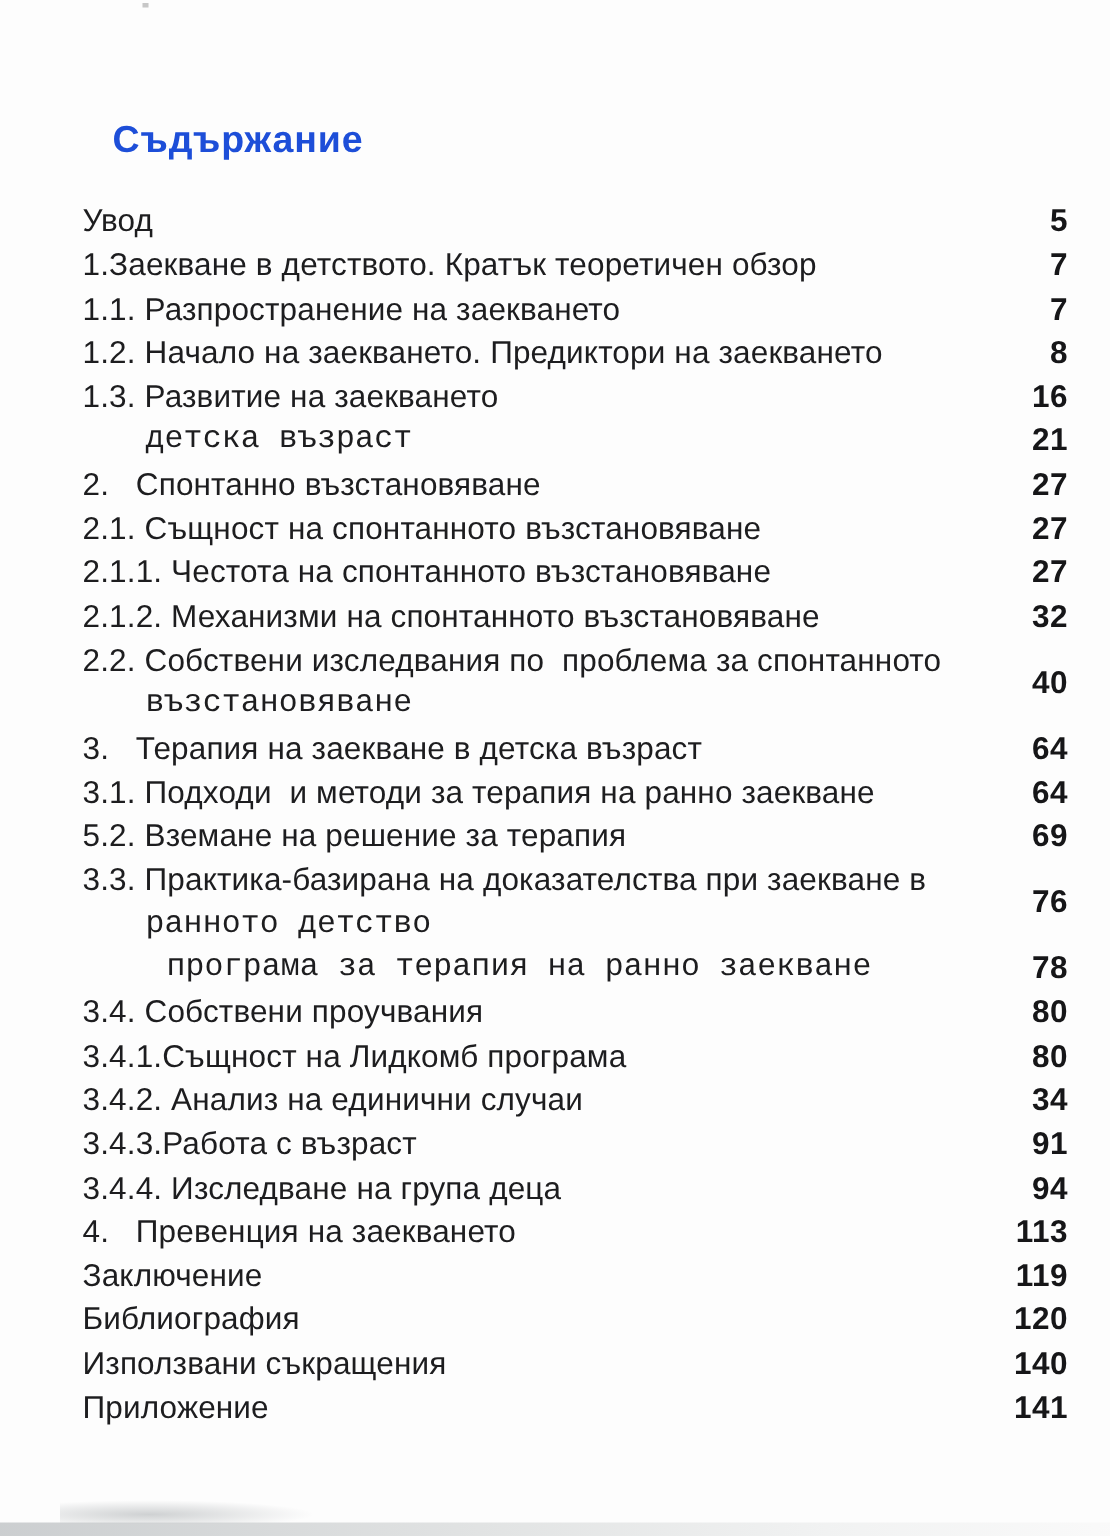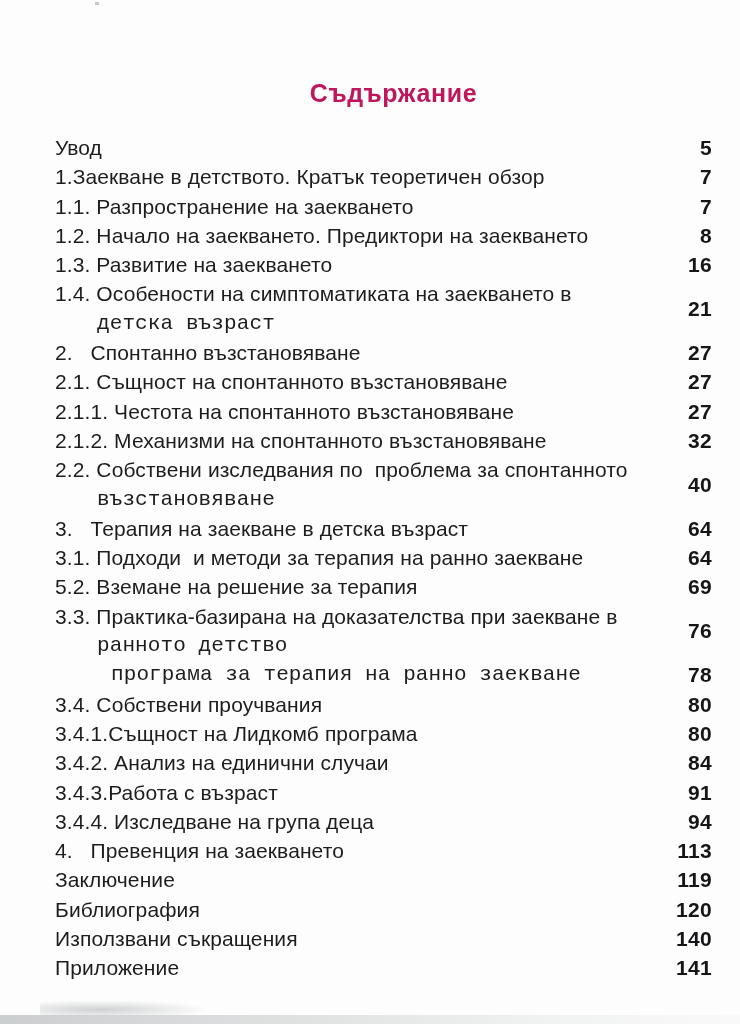--- a/index.html
+++ b/index.html
@@ -15,27 +15,26 @@
     color: var(--fg, #1d1d1f);
     position: relative;
   }
   .page {
     position: absolute;
     inset: 0;
     padding: 78px 28px 0 55px;
     box-sizing: border-box;
   }
   .title {
-    text-align: center;
     font-size: 25px;
     font-weight: bold;
     letter-spacing: 0.6px;
     line-height: 30px;
     margin: 0 0 0 20px; 
-    color: #be185d;
+    color: #1d4ed8;
   }
   .toc {
     margin-top: 25px;
   }
   .toc-row {
     display: flex;
     align-items: center;
   }
   .toc-text {
     flex: 1 1 auto;
@@ -133,21 +132,20 @@
   <div class="toc-row">
     <div class="toc-text">
       <div class="toc-line">1.3. Развитие на заекването</div>
 
     </div>
     <div class="toc-page">16</div>
   </div>
 
   <div class="toc-row">
     <div class="toc-text">
-      <div class="toc-line">1.4. Особености на симптоматиката на заекването в</div>
       <div class="toc-cont">детска възраст</div>
     </div>
     <div class="toc-page">21</div>
   </div>
 
   <div class="toc-row">
     <div class="toc-text">
       <div class="toc-line">2.   Спонтанно възстановяване</div>
 
     </div>
@@ -239,21 +237,21 @@
 
     </div>
     <div class="toc-page">80</div>
   </div>
 
   <div class="toc-row">
     <div class="toc-text">
       <div class="toc-line">3.4.2. Анализ на единични случаи</div>
 
     </div>
-    <div class="toc-page">84</div>
+    <div class="toc-page">34</div>
   </div>
 
   <div class="toc-row">
     <div class="toc-text">
       <div class="toc-line">3.4.3.Работа с възраст</div>
 
     </div>
     <div class="toc-page">91</div>
   </div>
 

